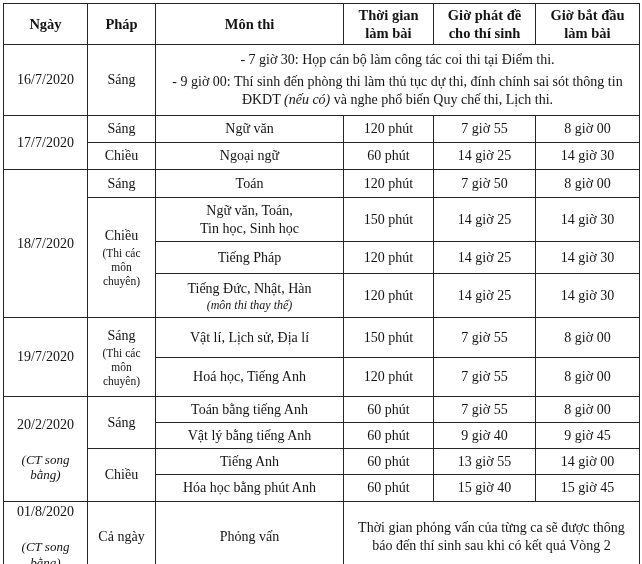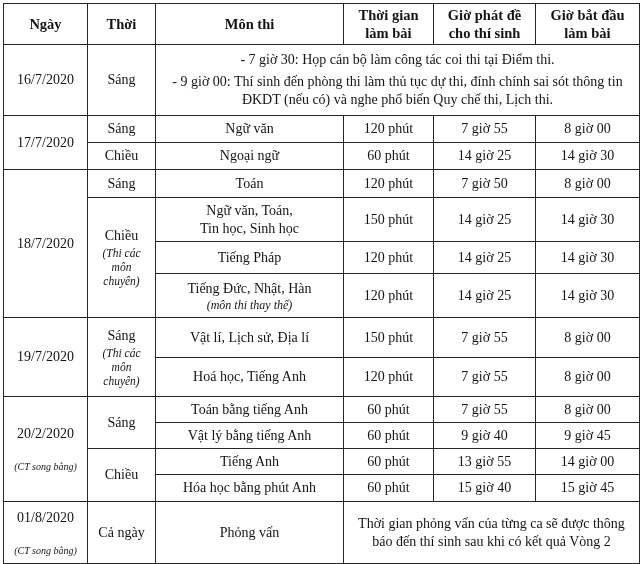--- a/index.html
+++ b/index.html
@@ -37,34 +37,33 @@
     text-align: left;
     padding-left: 7px;
     padding-right: 6px;
   }
   .activity-line { margin: 4px 0; text-align: center; }
   .cell-note {
     font-size: 11.5px;
     line-height: 1.22;
     max-width: 56px;
     margin: 1px auto 0;
-    font-style: italic;
   }
   .date-note {
     font-style: italic;
-    font-size: 10px;
+    font-size: 13px;
     line-height: 1.2;
     margin-top: 18px;
   }
   .subject-note {
     font-style: italic;
     font-size: 12px;
     line-height: 1.2;
   }
-  .it { }
+  .it { font-style: italic; }
   .merged-note {
     font-size: 14px;
     line-height: 1.35;
     padding: 2px 10px;
     font-family: Liberation Serif, serif;
   }
 </style>
 </head>
 <body>
 
@@ -74,21 +73,21 @@
     <col style="width:68px">
     <col style="width:188px">
     <col style="width:90px">
     <col style="width:102px">
     <col style="width:104px">
   </colgroup>
 
   <tbody>
       <tr style="height:40px">
     <th>Ngày</th>
-    <th>Thời</th>
+    <th>Pháp</th>
     <th>Môn thi</th>
     <th>Thời gian làm bài</th>
     <th>Giờ phát đề cho thí sinh</th>
     <th>Giờ bắt đầu làm bài</th>
   </tr>
 
   <tr style="height:71px">
     <td>16/7/2020</td>
     <td>Sáng</td>
     <td class="left-cell" colspan="4">

